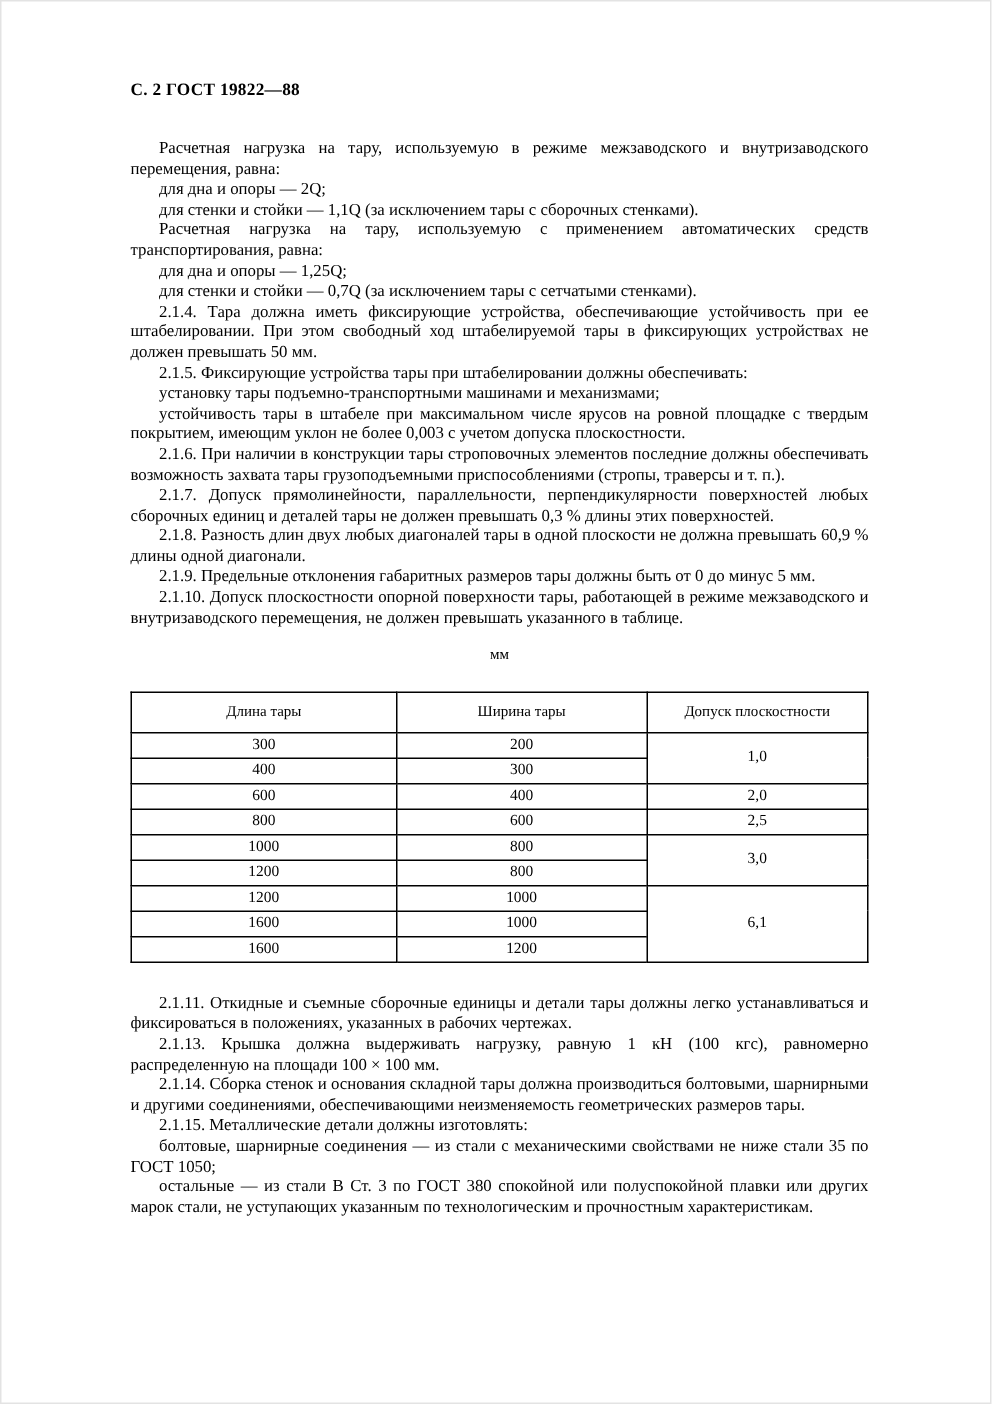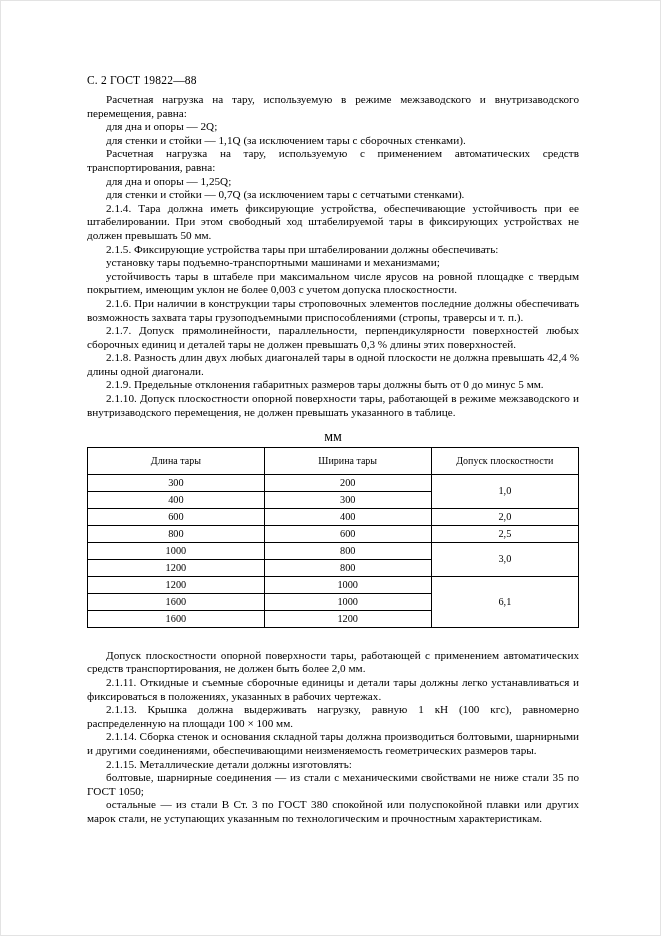--- a/index.html
+++ b/index.html
@@ -12,43 +12,43 @@
     overflow: hidden;
   }
   .page {
     position: relative;
     width: 661px; height: 936px;
     background: #fff;
     box-shadow: inset 0 0 0 1px #e3e3e3;
   }
   .running-header {
     position: absolute;
-    left: 87px; top: 74px;
+    left: 87px; top: 54px;
     font-size: 11.5px;
-    font-weight: normal;
+    font-weight: bold;
     letter-spacing: 0.2px;
   }
   .content {
     position: absolute;
     left: 87px; top: 93px;
     width: 492px;
     font-size: 11.2px;
     line-height: 13.6px;
     text-align: justify;
   }
   p.para {
     margin: 0;
     text-indent: 19px;
   }
   .unit-label {
     margin-top: 11px;
-    margin-bottom: 3px;
+    margin-bottom: 17px;
     text-align: center;
     text-indent: 0;
-    font-size: 14px;
+    font-size: 10px;
   }
   table.tol-table {
     width: 100%;
     border-collapse: collapse;
     font-size: 10.3px;
     line-height: 12px;
   }
   table.tol-table th {
     border: 1px solid #000;
     border-top: 1.5px solid #000;
@@ -83,21 +83,21 @@
     <p class="para">для стенки и стойки — 1,1Q (за исключением тары с сборочных стенками).</p>
     <p class="para">Расчетная нагрузка на тару, используемую с применением автоматических средств транспортирования, равна:</p>
     <p class="para">для дна и опоры — 1,25Q;</p>
     <p class="para">для стенки и стойки — 0,7Q (за исключением тары с сетчатыми стенками).</p>
     <p class="para">2.1.4. Тара должна иметь фиксирующие устройства, обеспечивающие устойчивость при ее штабелировании. При этом свободный ход штабелируемой тары в фиксирующих устройствах не должен превышать 50 мм.</p>
     <p class="para">2.1.5. Фиксирующие устройства тары при штабелировании должны обеспечивать:</p>
     <p class="para">установку тары подъемно-транспортными машинами и механизмами;</p>
     <p class="para">устойчивость тары в штабеле при максимальном числе ярусов на ровной площадке с твердым покрытием, имеющим уклон не более 0,003 с учетом допуска плоскостности.</p>
     <p class="para">2.1.6. При наличии в конструкции тары строповочных элементов последние должны обеспечивать возможность захвата тары грузоподъемными приспособлениями (стропы, траверсы и т. п.).</p>
     <p class="para">2.1.7. Допуск прямолинейности, параллельности, перпендикулярности поверхностей любых сборочных единиц и деталей тары не должен превышать 0,3 % длины этих поверхностей.</p>
-    <p class="para">2.1.8. Разность длин двух любых диагоналей тары в одной плоскости не должна превышать 42,4 % длины одной диагонали.</p>
+    <p class="para">2.1.8. Разность длин двух любых диагоналей тары в одной плоскости не должна превышать 60,9 % длины одной диагонали.</p>
     <p class="para">2.1.9. Предельные отклонения габаритных размеров тары должны быть от 0 до минус 5 мм.</p>
     <p class="para">2.1.10. Допуск плоскостности опорной поверхности тары, работающей в режиме межзаводского и внутризаводского перемещения, не должен превышать указанного в таблице.</p>
 
     <div class="unit-label">мм</div>
 
     <table class="tol-table">
       <colgroup>
         <col class="c-length">
           <col class="c-width">
           <col class="c-tol">
@@ -148,21 +148,20 @@
           <td>1000</td>
         </tr>
         <tr>
           <td>1600</td>
           <td>1200</td>
         </tr>
       </tbody>
     </table>
 
     <div class="after-table">
-      <p class="para">Допуск плоскостности опорной поверхности тары, работающей с применением автоматических средств транспортирования, не должен быть более 2,0 мм.</p>
       <p class="para">2.1.11. Откидные и съемные сборочные единицы и детали тары должны легко устанавливаться и фиксироваться в положениях, указанных в рабочих чертежах.</p>
       <p class="para">2.1.13. Крышка должна выдерживать нагрузку, равную 1 кН (100 кгс), равномерно распределенную на площади 100 × 100 мм.</p>
       <p class="para">2.1.14. Сборка стенок и основания складной тары должна производиться болтовыми, шарнирными и другими соединениями, обеспечивающими неизменяемость геометрических размеров тары.</p>
       <p class="para">2.1.15. Металлические детали должны изготовлять:</p>
       <p class="para">болтовые, шарнирные соединения — из стали с механическими свойствами не ниже стали 35 по ГОСТ 1050;</p>
       <p class="para">остальные — из стали В Ст. 3 по ГОСТ 380 спокойной или полуспокойной плавки или других марок стали, не уступающих указанным по технологическим и прочностным характеристикам.</p>
     </div>
 
   </div>
 </div>

